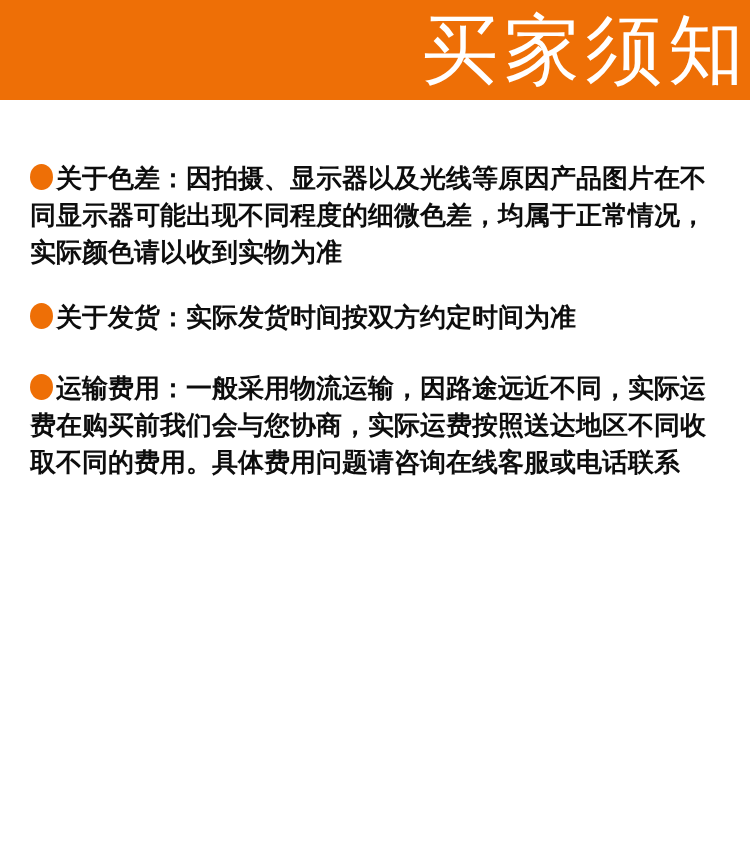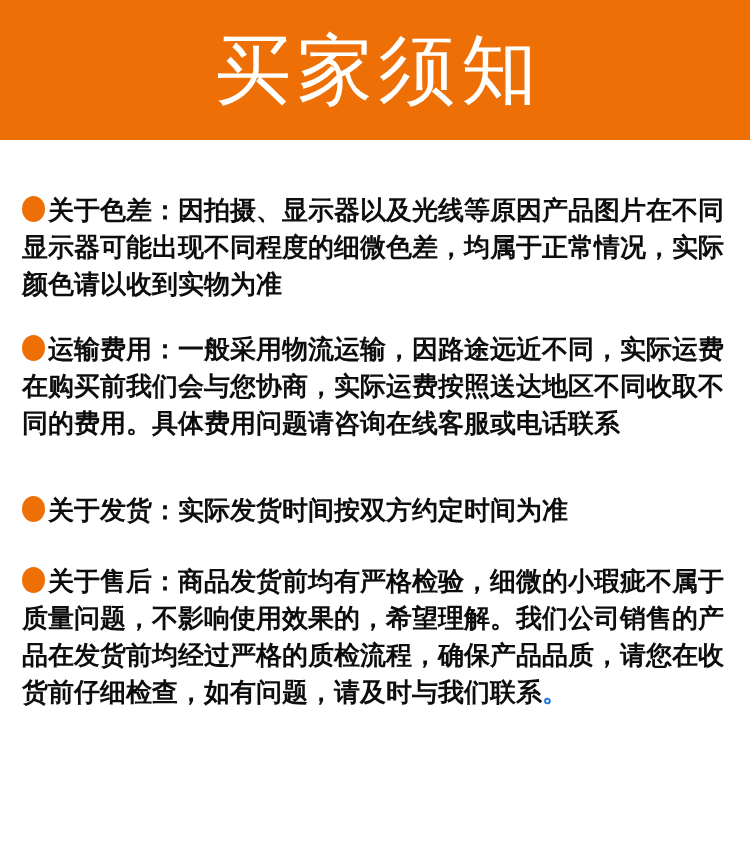--- a/index.html
+++ b/index.html
@@ -10,41 +10,41 @@
   }
   .page {
     position: relative;
     width: 750px;
     height: 845px;
     background: #ffffff;
     overflow: hidden;
   }
   .banner {
     width: 750px;
-    height: 140px;
+    height: 100px;
     background: #EE6F06;
     display: flex;
     align-items: center;
-    justify-content: center;
+    justify-content: flex-end;
   }
   .banner-title {
     margin: 0;
     padding-left: 8px;      
     color: #ffffff;
     font-size: 76px;
     font-weight: normal;
     letter-spacing: 6px;
     line-height: 1;
     white-space: nowrap;
   }
   .content {
     padding: 52px 24px 0 22px;
   }
   .para {
-    margin: 0;
+    margin: 8px;
     font-size: 26px;
     font-weight: bold;
     color: #0D0D0D;
     line-height: 37px;
     letter-spacing: 0;
     text-align: left;
     word-break: break-all;
   }
   .para.mb-a { margin-bottom: 28px; }
   .para.mb-b { margin-bottom: 22px; }
@@ -70,20 +70,19 @@
 
   <div class="banner">
     <h1 class="banner-title">买家须知</h1>
   </div>
 
   <div class="content">
 
     <p class="para mb-a"><span class="bullet"></span><span>关于色差：因拍摄、显示器以及光线等原因产品图片在不同显示器可能出现不同程度的细微色差，均属于正常情况，实际颜色请以收到实物为准</span></p>
 
 
+    <p class="para mb-c"><span class="bullet"></span><span>关于发货：实际发货时间按双方约定时间为准</span></p>
+
     <p class="para mb-d"><span class="bullet"></span><span>运输费用：一般采用物流运输，因路途远近不同，实际运费在购买前我们会与您协商，实际运费按照送达地区不同收取不同的费用。具体费用问题请咨询在线客服或电话联系</span></p>
 
-    <p class="para mb-c"><span class="bullet"></span><span>关于发货：实际发货时间按双方约定时间为准</span></p>
-
-    <p class="para"><span class="bullet"></span><span>关于售后：商品发货前均有严格检验，细微的小瑕疵不属于质量问题，不影响使用效果的，希望理解。我们公司销售的产品在发货前均经过严格的质检流程，确保产品品质，请您在收货前仔细检查，如有问题，请及时与我们联系</span><span class="suffix-blue">。</span></p>
 
   </div>
 </div>
 
 </body></html>

